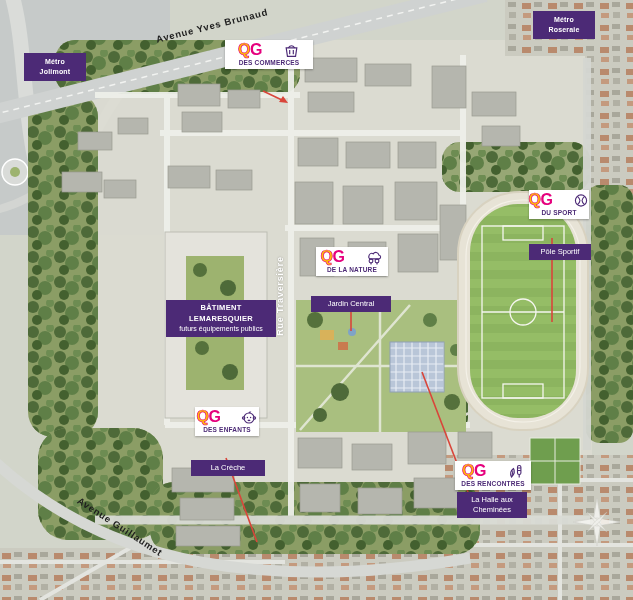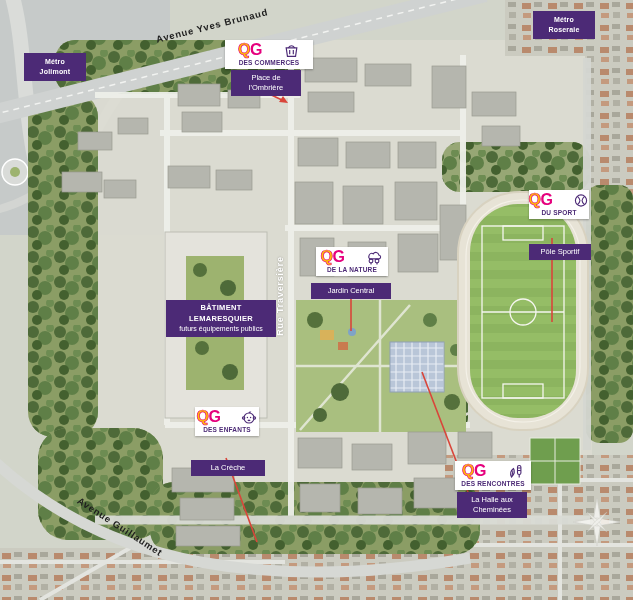--- a/index.html
+++ b/index.html
@@ -235,41 +235,37 @@
       <span class="qg-icon">
         <svg width="17" height="15" viewBox="0 0 16 14" fill="none" stroke="#4c2a76" stroke-width="1.1">
           <path d="M5,4.5 Q8,0.5 11,4.5"></path>
             <path d="M3,4.5 H13 L11.8,12.5 H4.2 Z"></path>
           <path d="M6.3,6.5 V10.5 M9.7,6.5 V10.5"></path>
         </svg>
       </span>
     </div>
     <div class="qg-sub">DES COMMERCES</div>
   </div>
-  <div class="label pbadge" style="left:231px;top:70px;width:62px;">
-    <span>Place de</span>
-    <span class="l2">l'Ombrière</span>
-  </div>
 
   <div class="label qg-card" style="left:316px;top:247px;width:66px;">
     <div class="qg-row">
       <span class="qg-logo"><span class="qg-q">Q</span><span class="qg-g">G</span></span>
       <span class="qg-icon">
         <svg width="18" height="15" viewBox="0 0 18 15" fill="none" stroke="#4c2a76" stroke-width="1.1">
           <path d="M4,6 a2.6,2.6 0 0 1 4.2,-2.1 a3,3 0 0 1 5.6,1.1 a2,2 0 0 1 0.4,3.9 H5 a2.1,2.1 0 0 1 -1,-2.9 Z"></path>
           <circle cx="6" cy="11" r="1.9"></circle>
             <path d="M6,13 V14.5"></path>
           <circle cx="12" cy="11" r="1.9"></circle>
             <path d="M12,13 V14.5"></path>
         </svg>
       </span>
     </div>
     <div class="qg-sub">DE LA NATURE</div>
   </div>
-  <div class="label pbadge" style="left:311px;top:283px;width:72px;">
+  <div class="label pbadge" style="left:311px;top:296px;width:72px;">
     <span>Jardin Central</span>
   </div>
 
   <div class="label qg-card" style="left:529px;top:190px;width:54px;">
     <div class="qg-row">
       <span class="qg-logo"><span class="qg-q">Q</span><span class="qg-g">G</span></span>
       <span class="qg-icon">
         <svg width="16" height="15" viewBox="0 0 16 14" fill="none" stroke="#4c2a76" stroke-width="1.1">
           <circle cx="8" cy="7" r="5.6"></circle>
           <path d="M4.4,2.8 Q9.5,7 4.4,11.2"></path>

